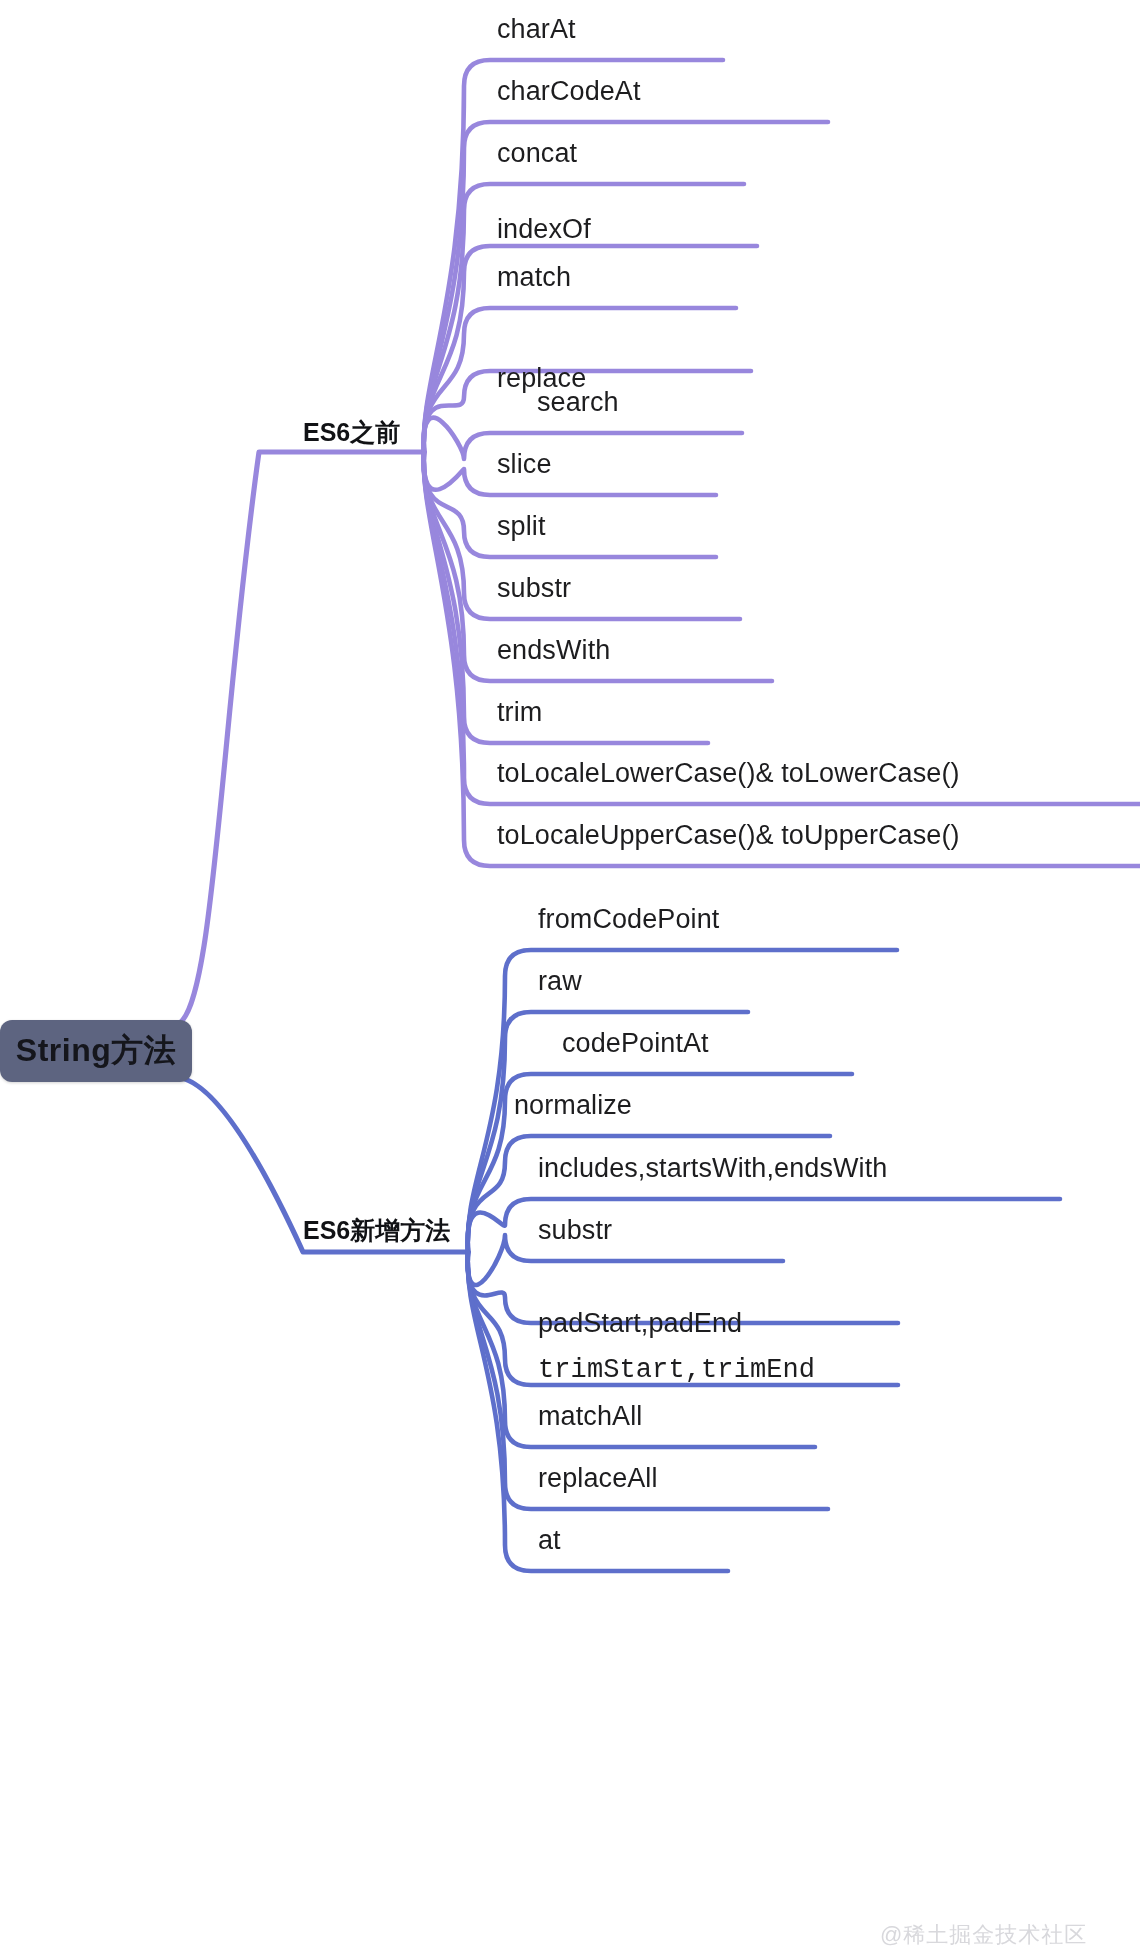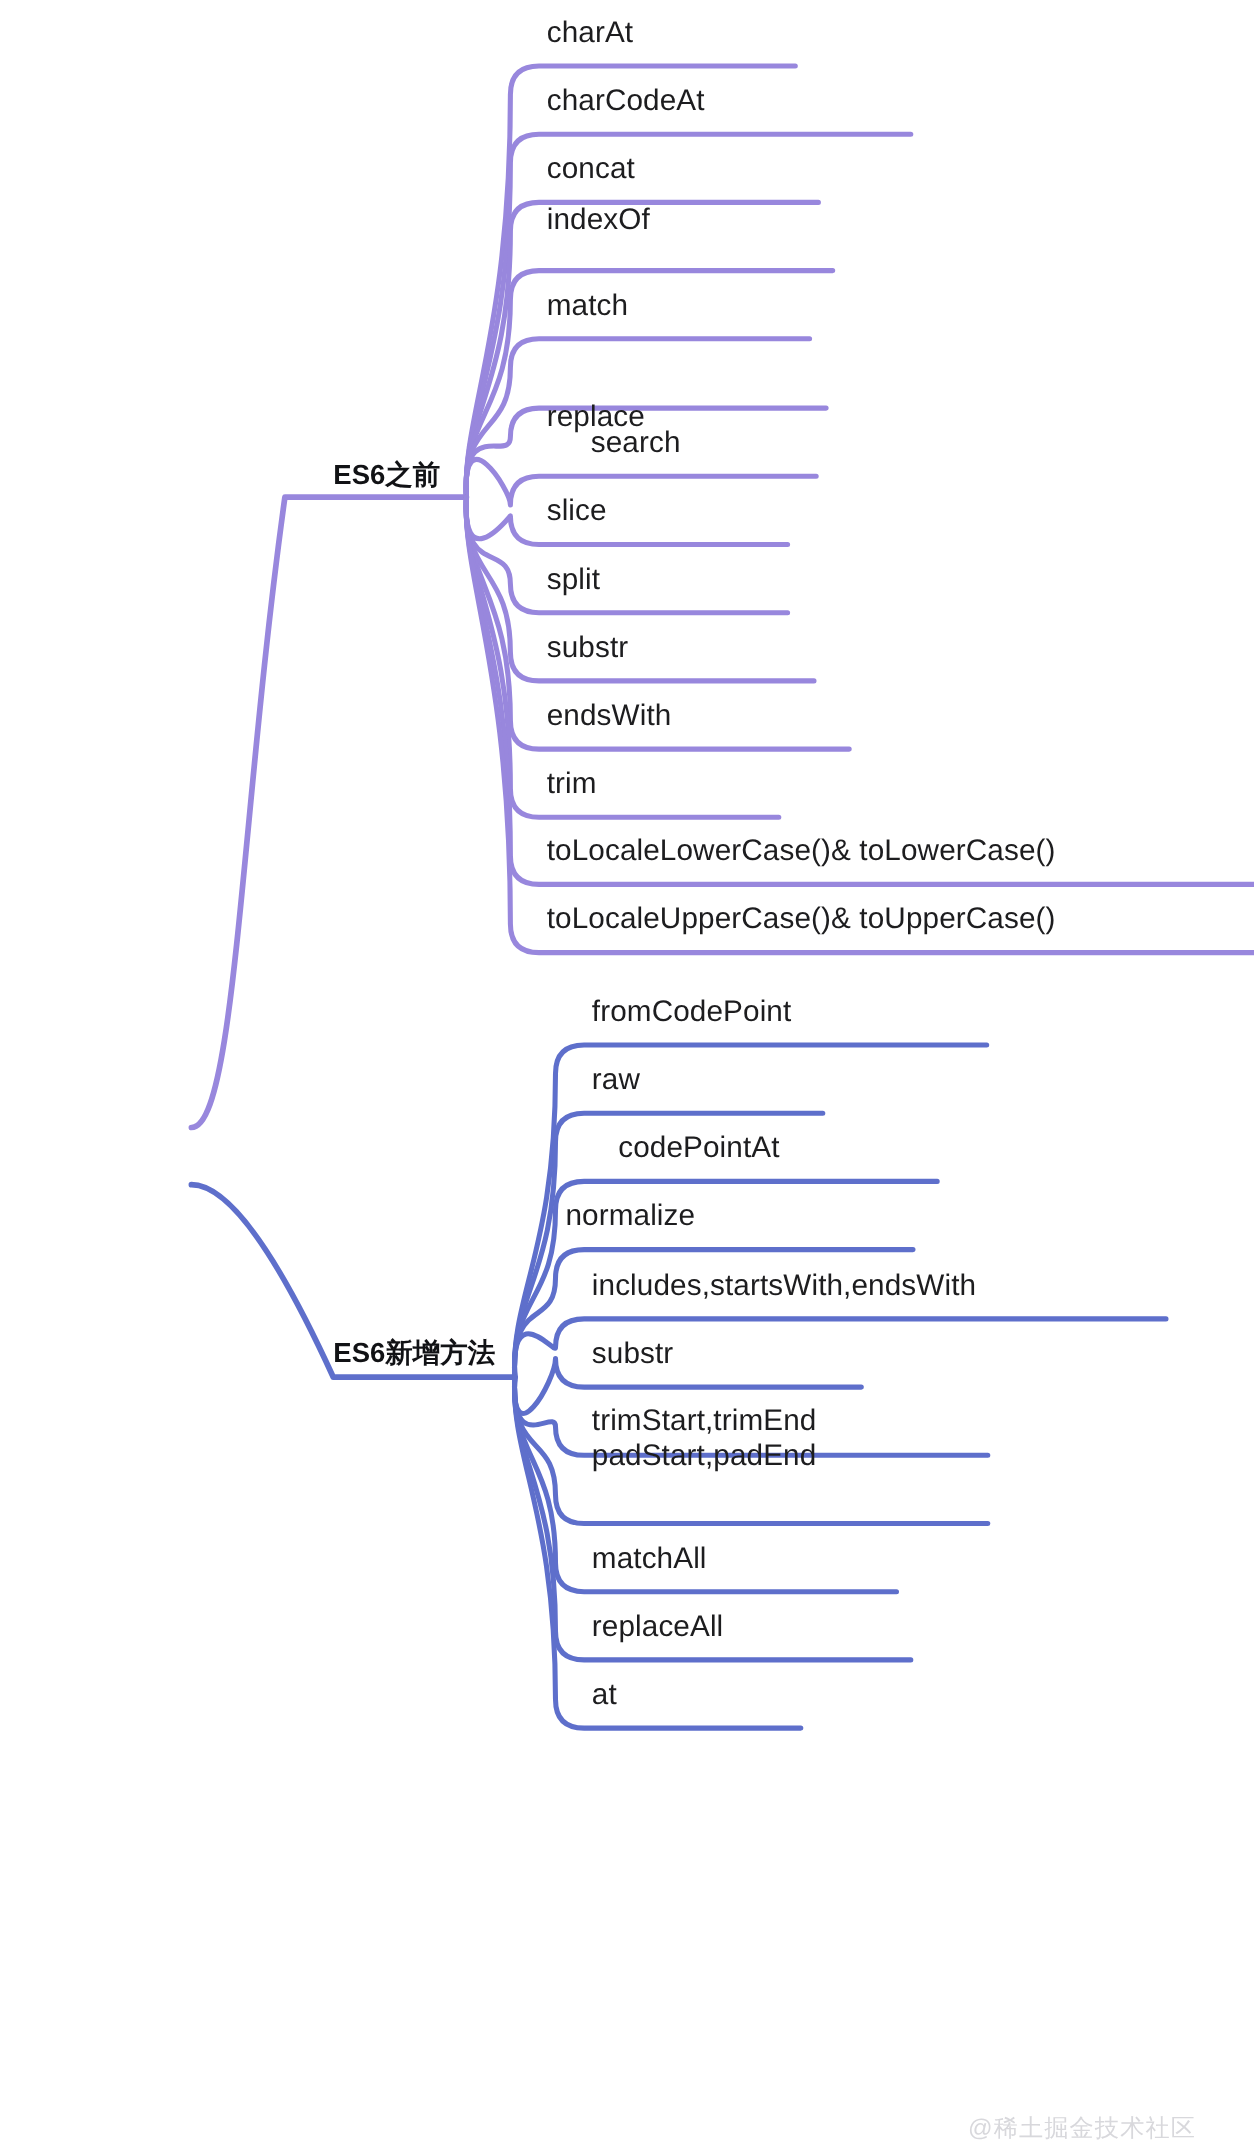--- a/index.html
+++ b/index.html
@@ -81,48 +81,51 @@
         <path d="M 1060 1199 L 531 1199 Q 505 1199 505 1225 C 505 1231.86 464 1178 468 1252" stroke="#5e6fcb" stroke-width="4.6" fill="none" stroke-linecap="round"></path>
         <path d="M 783 1261 L 531 1261 Q 505 1261 505 1235 C 505 1255.42 464 1326 468 1252" stroke="#5e6fcb" stroke-width="4.6" fill="none" stroke-linecap="round"></path>
         <path d="M 898 1323 L 531 1323 Q 505 1323 505 1297 C 505 1278.98 464 1326 468 1252" stroke="#5e6fcb" stroke-width="4.6" fill="none" stroke-linecap="round"></path>
         <path d="M 898 1385 L 531 1385 Q 505 1385 505 1359 C 505 1302.54 464 1326 468 1252" stroke="#5e6fcb" stroke-width="4.6" fill="none" stroke-linecap="round"></path>
         <path d="M 815 1447 L 531 1447 Q 505 1447 505 1421 C 505 1326.1 464 1326 468 1252" stroke="#5e6fcb" stroke-width="4.6" fill="none" stroke-linecap="round"></path>
         <path d="M 828 1509 L 531 1509 Q 505 1509 505 1483 C 505 1349.66 464 1326 468 1252" stroke="#5e6fcb" stroke-width="4.6" fill="none" stroke-linecap="round"></path>
         <path d="M 728 1571 L 531 1571 Q 505 1571 505 1545 C 505 1373.22 464 1326 468 1252" stroke="#5e6fcb" stroke-width="4.6" fill="none" stroke-linecap="round"></path>
       </g>
   </svg>
 
+  <div class="root-node" id="root-node" style="left: 0px; top: 1020px; width: 192px; height: 62px; background: rgb(93, 100, 128);">
+    <span>String方法</span>
+  </div>
 
   <div class="branch-label" id="branch-label-0" style="left: 303px; top: 420px;">ES6之前</div>
 
   <div class="branch-label" id="branch-label-1" style="left: 303px; top: 1218px;">ES6新增方法</div>
 
   <div id="leaf-layer">
       <div class="node-label" style="left: 497px; top: 16px;">charAt</div>
       <div class="node-label" style="left: 497px; top: 78px;">charCodeAt</div>
       <div class="node-label" style="left: 497px; top: 140px;">concat</div>
-      <div class="node-label" style="left: 497px; top: 186px;">indexOf</div>
+      <div class="node-label" style="left: 497px; top: 216px;">indexOf</div>
       <div class="node-label" style="left: 497px; top: 264px;">match</div>
       <div class="node-label" style="left: 497px; top: 327px; margin-top: 38px;">replace</div>
       <div class="node-label" style="left: 497px; top: 389px; margin-left: 40px;">search</div>
       <div class="node-label" style="left: 497px; top: 451px;">slice</div>
       <div class="node-label" style="left: 497px; top: 513px;">split</div>
       <div class="node-label" style="left: 497px; top: 575px;">substr</div>
       <div class="node-label" style="left: 497px; top: 637px;">endsWith</div>
       <div class="node-label" style="left: 497px; top: 699px;">trim</div>
       <div class="node-label" style="left: 497px; top: 760px;">toLocaleLowerCase()&amp; toLowerCase()</div>
       <div class="node-label" style="left: 497px; top: 822px;">toLocaleUpperCase()&amp; toUpperCase()</div>
       <div class="node-label" style="left: 538px; top: 906px;">fromCodePoint</div>
       <div class="node-label" style="left: 538px; top: 968px;">raw</div>
       <div class="node-label" style="left: 538px; top: 1030px; margin-left: 24px;">codePointAt</div>
       <div class="node-label" style="left: 514px; top: 1092px; text-align: right;">normalize</div>
       <div class="node-label" style="left: 538px; top: 1155px;">includes,startsWith,endsWith</div>
       <div class="node-label" style="left: 538px; top: 1217px;">substr</div>
       <div class="node-label" style="left: 538px; top: 1310px;">padStart,padEnd</div>
-      <div class="node-label" style="left: 538px; top: 1278px;">trimStart,trimEnd</div>
+      <div class="node-label" style="left: 538px; top: 1357px; font-family: Liberation Mono, monospace;">trimStart,trimEnd</div>
       <div class="node-label" style="left: 538px; top: 1403px;">matchAll</div>
       <div class="node-label" style="left: 538px; top: 1465px;">replaceAll</div>
       <div class="node-label" style="left: 538px; top: 1527px;">at</div>
     </div>
 
   <div class="watermark" id="watermark" style="left: 880px; top: 1920px; color: rgb(216, 216, 220);">@稀土掘金技术社区</div>
 
 </div>
 
 </body></html>

